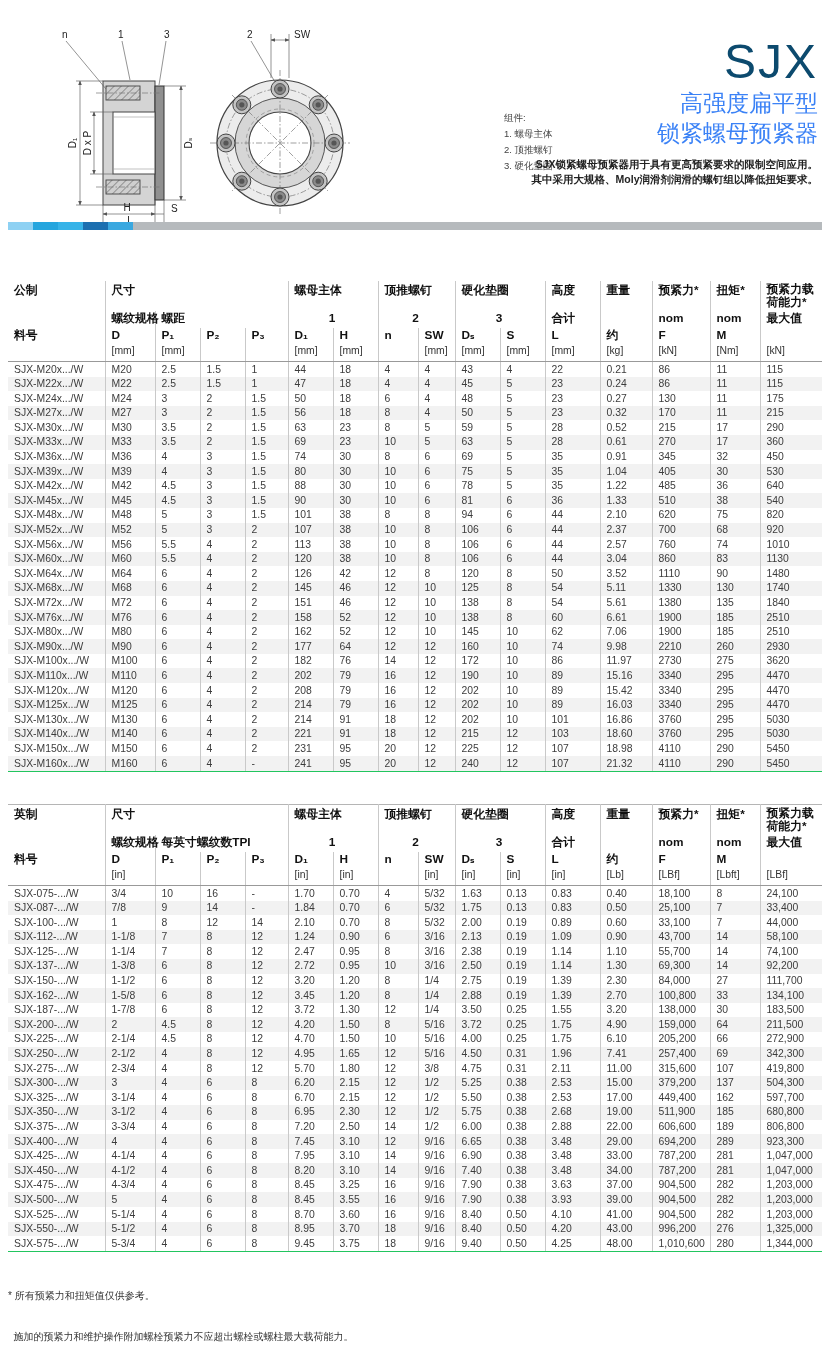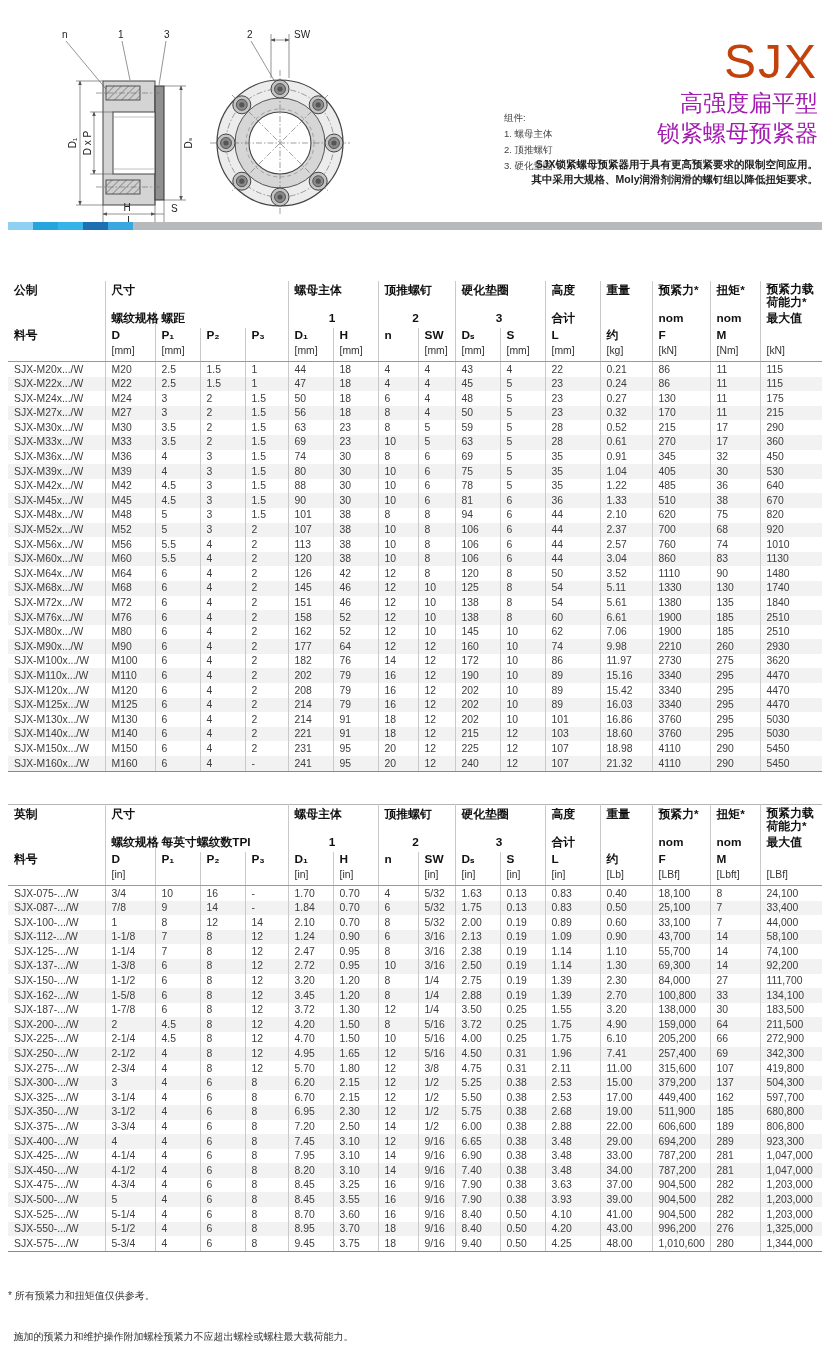--- a/index.html
+++ b/index.html
@@ -3,22 +3,22 @@
 <meta charset="utf-8">
 <style>
   html,body{margin:0;padding:0;background:#fff;}
   .page{position:relative;width:830px;height:1346px;background:#fff;overflow:hidden;
         font-family:"Liberation Sans","DejaVu Sans",sans-serif;color:#222;}
 
   
   .drawing{position:absolute;left:18px;top:26px;width:480px;height:208px;}
   .legend{position:absolute;left:504px;top:110px;font-size:9.5px;line-height:16px;color:#444;}
   .title-block{position:absolute;right:12px;top:36px;text-align:right;}
-  .brand{font-size:48px;line-height:52px;letter-spacing:2px;color:#c2410c;font-weight:400;}
-  .subtitle{font-size:23px;line-height:30px;color:#a21caf;}
+  .brand{font-size:48px;line-height:52px;letter-spacing:2px;color:#0c4a6e;font-weight:400;}
+  .subtitle{font-size:23px;line-height:30px;color:#3b82f6;}
   .desc{margin-top:9px;font-size:10.5px;line-height:15px;font-weight:bold;color:#222;}
 
   
   .accent-bar{position:absolute;left:8px;top:222px;width:814px;height:8px;display:flex;}
   .accent-bar span{display:block;width:25px;height:8px;}
   .accent-bar .gray{flex:1;background:#b6babd;}
 
   
   table.spec{position:absolute;left:8px;width:814px;border-collapse:collapse;table-layout:fixed;margin-top:41px;}
   table.spec.metric{top:240px;}
@@ -447,21 +447,21 @@
           <td>90</td>
           <td>30</td>
           <td>10</td>
           <td>6</td>
           <td>81</td>
           <td>6</td>
           <td>36</td>
           <td>1.33</td>
           <td>510</td>
           <td>38</td>
-          <td>670</td>
+          <td>540</td>
         </tr>
         <tr>
           <td>SJX-M48x.../W</td>
           <td>M48</td>
           <td>5</td>
           <td>3</td>
           <td>1.5</td>
           <td>101</td>
           <td>38</td>
           <td>8</td>

